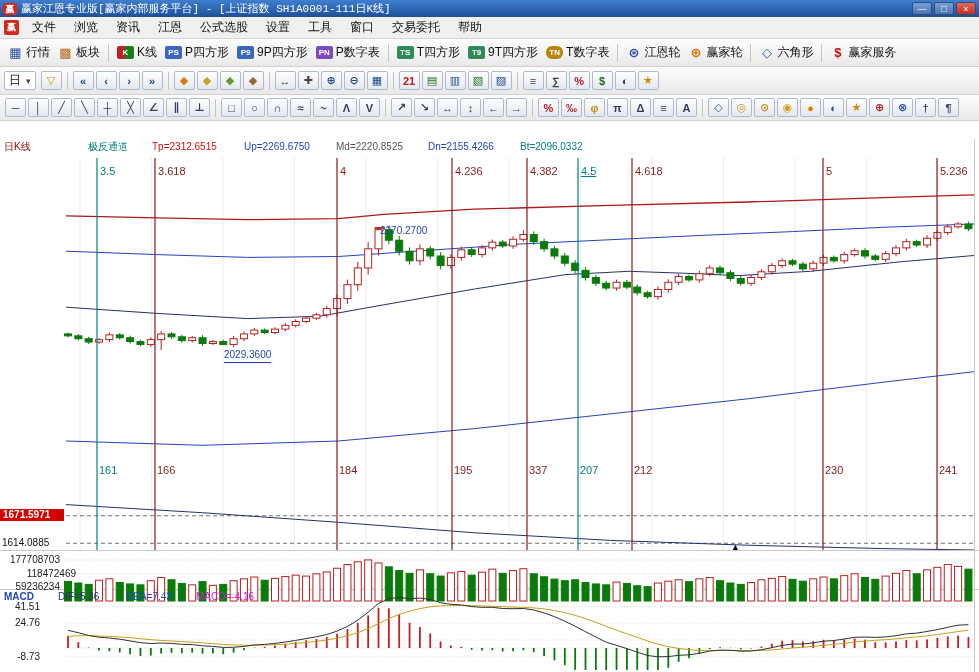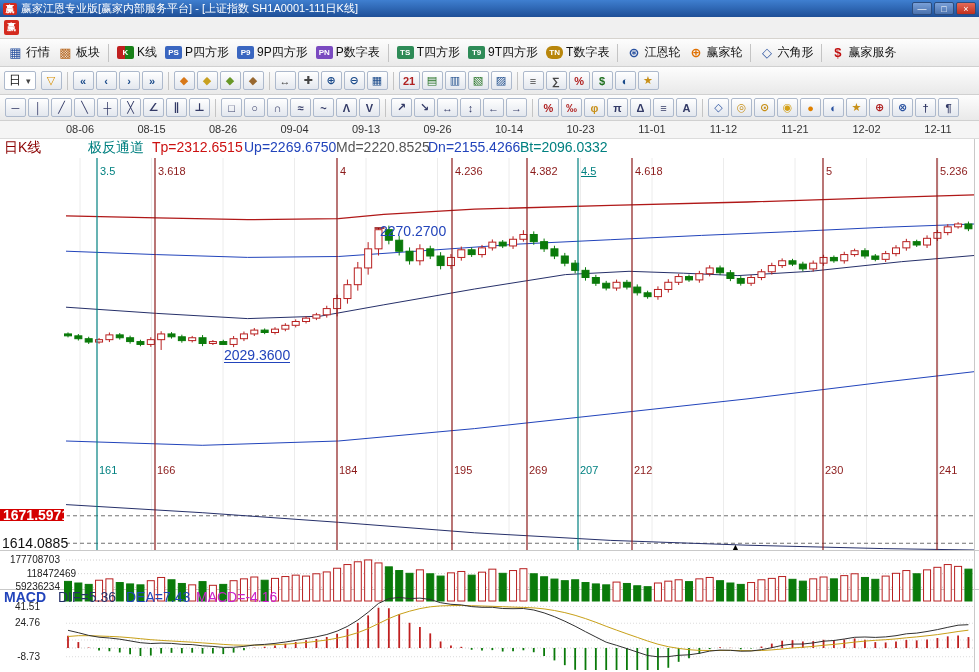--- a/index.html
+++ b/index.html
@@ -4,21 +4,21 @@
 <style>
   html,body{margin:0;padding:0;background:#888;}
   #app{position:relative;width:979px;height:672px;background:#fff;overflow:hidden;
        font-family:"Liberation Sans","DejaVu Sans",sans-serif;font-size:12px;color:#111;user-select:none;}
   
   .titlebar{position:absolute;left:0;top:0;width:100%;height:17px;box-sizing:border-box;
             background:linear-gradient(#3f7fd0,#1e4f97);display:flex;align-items:center;
             color:#fff;font-size:11px;padding:0 3px;}
   .app-icon{width:14px;height:12px;background:#d42a1e;color:#fff;font-size:9px;line-height:12px;
             text-align:center;margin-right:4px;border-radius:2px;font-weight:bold;flex:none;}
-  .title-text{flex:1;white-space:nowrap;overflow:hidden;}
+  .title-text{flex:1;white-space:nowrap;overflow:hidden;font-family:Liberation Mono, monospace;}
   .win-btns{display:flex;gap:2px;flex:none;}
   .win-btn{width:20px;height:13px;font-size:9px;line-height:12px;text-align:center;color:#fff;
            background:linear-gradient(#7aa0d8,#4a72ae);border:1px solid #2c4d7e;border-radius:2px;box-sizing:border-box;}
   .win-btn.close{background:linear-gradient(#e36b5a,#c22f1d);}
   
   .menubar{position:absolute;top:17px;left:0;width:100%;height:22px;box-sizing:border-box;background:#f0f0f0;
            border-bottom:1px solid #d6d3ce;display:flex;align-items:center;padding-left:3px;}
   .menu-logo{width:15px;height:15px;background:#d42a1e;color:#fff;font-size:9px;line-height:15px;text-align:center;
              border-radius:2px;margin:0 4px 0 1px;font-weight:bold;}
   .menu-item{padding:3px 9px;cursor:default;}
@@ -39,21 +39,21 @@
         font-size:11px;font-weight:bold;box-sizing:border-box;flex:none;}
   .period-box{display:inline-flex;align-items:center;height:19px;border:1px solid #adb9cc;background:#fff;
               padding:0 4px;margin-right:4px;border-radius:2px;gap:5px;box-sizing:border-box;}
   
   .datebar{position:absolute;top:121px;left:0;width:100%;height:18px;box-sizing:border-box;background:#f5f5f5;
            border-bottom:1px solid #dcdcdc;font-size:11px;color:#333;}
   .date-label{position:absolute;top:2px;transform:translateX(-50%);white-space:nowrap;}
   
   #chart-wrap{position:absolute;top:139px;left:0;width:979px;height:533px;background:#fff;}
   #chart-svg{position:absolute;left:0;top:0;}
-  .ov{position:absolute;font-size:14px;white-space:nowrap;line-height:12px;}
+  .ov{position:absolute;font-size:10px;white-space:nowrap;line-height:12px;}
   .vol-axis,.macd-axis{width:60px;text-align:right;font-size:10px;color:#222;}
   .macd-axis{width:40px;}
   .badge-red{background:#d40000;color:#fff;padding:0 3px;width:58px;font-weight:bold;}
   .gann-label{font-size:11px;}
 </style>
 </head>
 <body>
 
 <div id="app">
 
@@ -62,20 +62,32 @@
     <span class="title-text">赢家江恩专业版[赢家内部服务平台] - [上证指数  SH1A0001-111日K线]</span>
     <span class="win-btns" id="win-btns">
         <span class="win-btn">—</span>
         <span class="win-btn">□</span>
         <span class="win-btn close">×</span>
       </span>
   </div>
 
   <div class="menubar">
     <span class="menu-logo">赢</span>
+    <span id="menu-items" style="display:flex;align-items:center;">
+        <span class="menu-item">文件</span>
+        <span class="menu-item">浏览</span>
+        <span class="menu-item">资讯</span>
+        <span class="menu-item">江恩</span>
+        <span class="menu-item">公式选股</span>
+        <span class="menu-item">设置</span>
+        <span class="menu-item">工具</span>
+        <span class="menu-item">窗口</span>
+        <span class="menu-item">交易委托</span>
+        <span class="menu-item">帮助</span>
+      </span>
   </div>
 
   <div class="toolbar" id="toolbar1">
       <span class="tb1-item">
         <span class="tb-glyph" style="color: rgb(42, 82, 160);">▦</span>
         <span>行情</span>
       </span>
       <span class="tb1-item">
         <span class="tb-glyph" style="color: rgb(184, 104, 32);">▩</span>
         <span>板块</span>
@@ -210,35 +222,20 @@
       <span class="tbtn" style="color: rgb(212, 160, 23);">◉</span>
       <span class="tbtn" style="color: rgb(224, 128, 0);">●</span>
       <span class="tbtn" style="color: rgb(42, 82, 160);">◐</span>
       <span class="tbtn" style="color: rgb(200, 144, 24);">★</span>
       <span class="tbtn" style="color: rgb(176, 32, 32);">⊕</span>
       <span class="tbtn" style="color: rgb(42, 82, 160);">⊗</span>
       <span class="tbtn" style="color: rgb(51, 58, 102);">†</span>
       <span class="tbtn" style="color: rgb(51, 58, 102);">¶</span>
     </div>
 
-  <div class="datebar" id="datebar">
-      <span class="date-label" style="left: 80px;">08-06</span>
-      <span class="date-label" style="left: 151.5px;">08-15</span>
-      <span class="date-label" style="left: 223px;">08-26</span>
-      <span class="date-label" style="left: 294.5px;">09-04</span>
-      <span class="date-label" style="left: 366px;">09-13</span>
-      <span class="date-label" style="left: 437.5px;">09-26</span>
-      <span class="date-label" style="left: 509px;">10-14</span>
-      <span class="date-label" style="left: 580.5px;">10-23</span>
-      <span class="date-label" style="left: 652px;">11-01</span>
-      <span class="date-label" style="left: 723.5px;">11-12</span>
-      <span class="date-label" style="left: 795px;">11-21</span>
-      <span class="date-label" style="left: 866.5px;">12-02</span>
-      <span class="date-label" style="left: 938px;">12-11</span>
-    </div>
 
   <div id="chart-wrap">
     <svg id="chart-svg" width="979" height="533">
         <g>
           <line x1="80" y1="19" x2="80" y2="411" stroke="#ececec" stroke-width="1"></line>
           <line x1="151.5" y1="19" x2="151.5" y2="411" stroke="#ececec" stroke-width="1"></line>
           <line x1="223" y1="19" x2="223" y2="411" stroke="#ececec" stroke-width="1"></line>
           <line x1="294.5" y1="19" x2="294.5" y2="411" stroke="#ececec" stroke-width="1"></line>
           <line x1="366" y1="19" x2="366" y2="411" stroke="#ececec" stroke-width="1"></line>
           <line x1="437.5" y1="19" x2="437.5" y2="411" stroke="#ececec" stroke-width="1"></line>
@@ -679,21 +676,21 @@
     <div class="ov macd-axis" style="left:0;top:512px;">-8.73</div>
   <div class="ov gann-label" style="left: 100px; top: 26px; color: rgb(0, 128, 128);">3.5</div>
       <div class="ov gann-label" style="left: 99px; top: 325px; color: rgb(0, 128, 128);">161</div>
       <div class="ov gann-label" style="left: 158px; top: 26px; color: rgb(139, 26, 26);">3.618</div>
       <div class="ov gann-label" style="left: 157px; top: 325px; color: rgb(139, 26, 26);">166</div>
       <div class="ov gann-label" style="left: 340px; top: 26px; color: rgb(139, 26, 26);">4</div>
       <div class="ov gann-label" style="left: 339px; top: 325px; color: rgb(139, 26, 26);">184</div>
       <div class="ov gann-label" style="left: 455px; top: 26px; color: rgb(139, 26, 26);">4.236</div>
       <div class="ov gann-label" style="left: 454px; top: 325px; color: rgb(139, 26, 26);">195</div>
       <div class="ov gann-label" style="left: 530px; top: 26px; color: rgb(139, 26, 26);">4.382</div>
-      <div class="ov gann-label" style="left: 529px; top: 325px; color: rgb(139, 26, 26);">269</div>
+      <div class="ov gann-label" style="left: 529px; top: 325px; color: rgb(139, 26, 26);">337</div>
       <div class="ov gann-label" style="left: 581px; top: 26px; color: rgb(0, 128, 128); text-decoration: underline;">4.5</div>
       <div class="ov gann-label" style="left: 580px; top: 325px; color: rgb(0, 128, 128);">207</div>
       <div class="ov gann-label" style="left: 635px; top: 26px; color: rgb(139, 26, 26);">4.618</div>
       <div class="ov gann-label" style="left: 634px; top: 325px; color: rgb(139, 26, 26);">212</div>
       <div class="ov gann-label" style="left: 826px; top: 26px; color: rgb(139, 26, 26);">5</div>
       <div class="ov gann-label" style="left: 825px; top: 325px; color: rgb(139, 26, 26);">230</div>
       <div class="ov gann-label" style="left: 940px; top: 26px; color: rgb(139, 26, 26);">5.236</div>
       <div class="ov gann-label" style="left: 939px; top: 325px; color: rgb(139, 26, 26);">241</div>
     </div>
 

